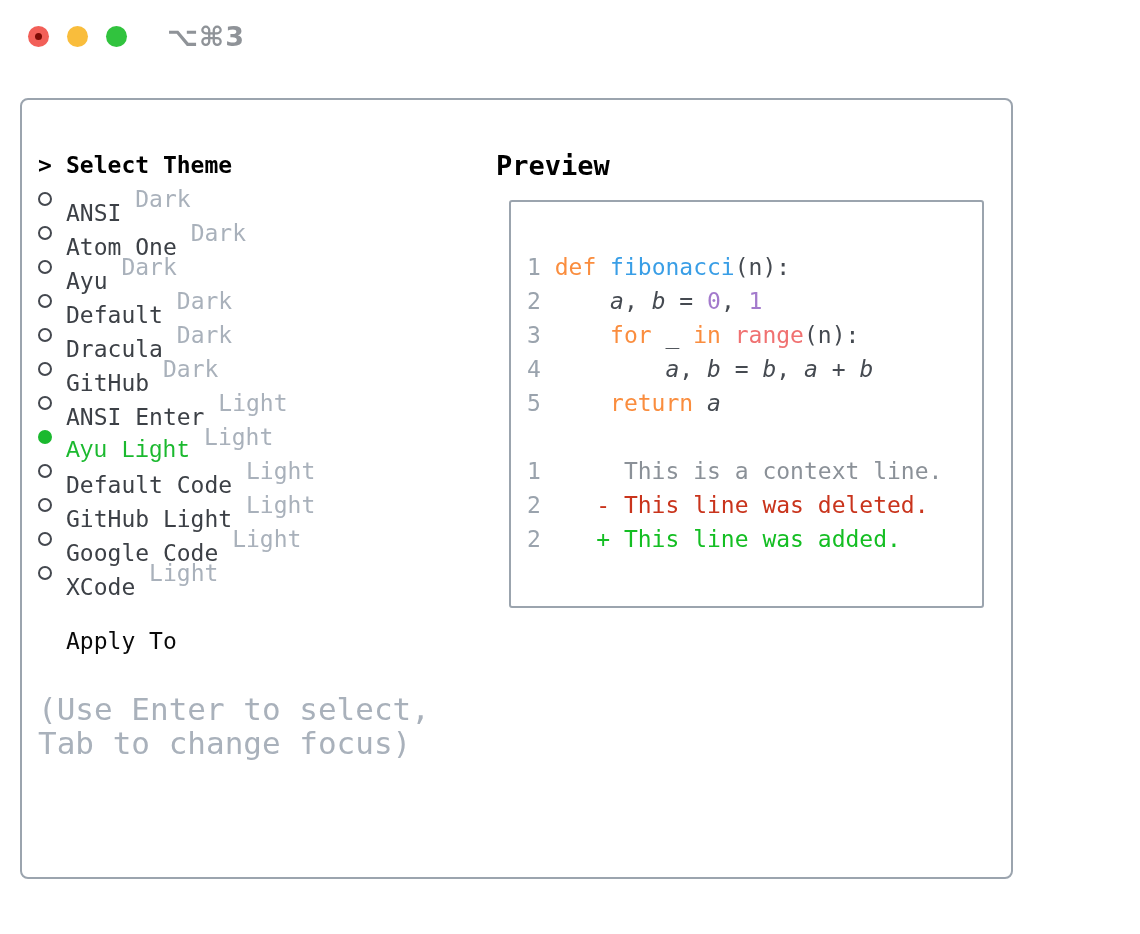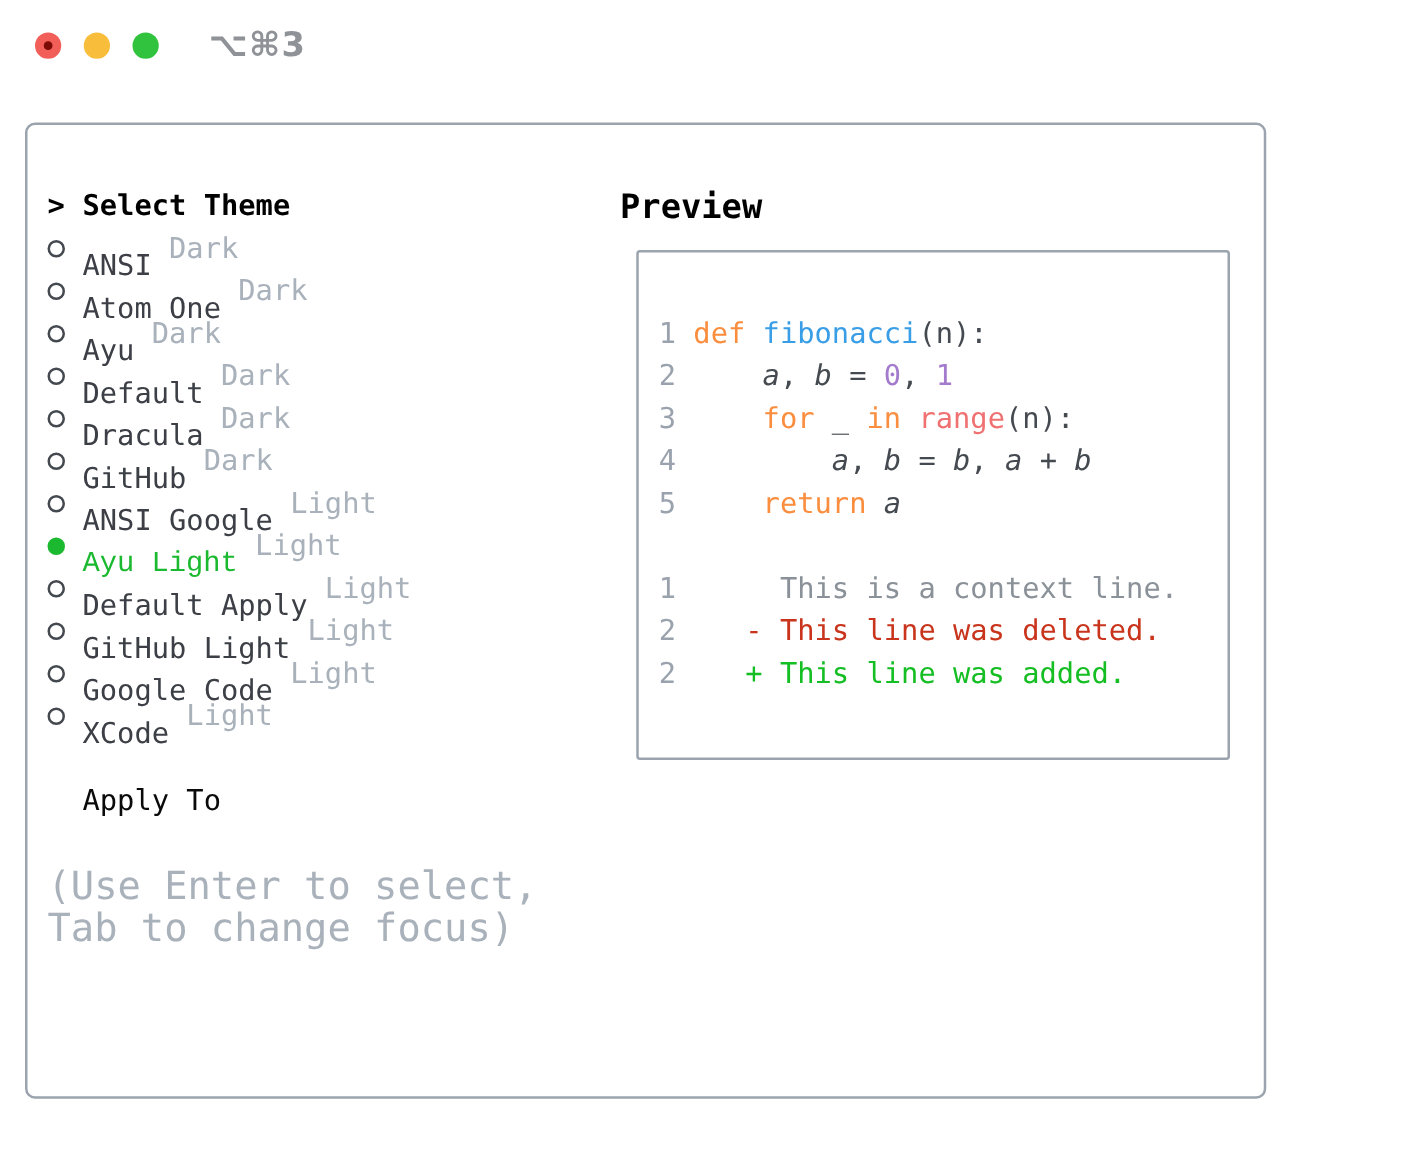--- a/index.html
+++ b/index.html
@@ -78,23 +78,23 @@
         <span class="marker"><span class="cursor">&gt;</span></span>
         <span class="hdr">Select Theme</span>
       </div>
       <div id="theme-list">
           <div class="row"><span class="marker"><span class="circle"></span></span><span class="item-name">ANSI</span><span class="item-tag"> Dark</span></div>
           <div class="row"><span class="marker"><span class="circle"></span></span><span class="item-name">Atom One</span><span class="item-tag"> Dark</span></div>
           <div class="row"><span class="marker"><span class="circle"></span></span><span class="item-name">Ayu</span><span class="item-tag"> Dark</span></div>
           <div class="row"><span class="marker"><span class="circle"></span></span><span class="item-name">Default</span><span class="item-tag"> Dark</span></div>
           <div class="row"><span class="marker"><span class="circle"></span></span><span class="item-name">Dracula</span><span class="item-tag"> Dark</span></div>
           <div class="row"><span class="marker"><span class="circle"></span></span><span class="item-name">GitHub</span><span class="item-tag"> Dark</span></div>
-          <div class="row"><span class="marker"><span class="circle"></span></span><span class="item-name">ANSI Google</span><span class="item-tag"> Light</span></div>
+          <div class="row"><span class="marker"><span class="circle"></span></span><span class="item-name">ANSI Enter</span><span class="item-tag"> Light</span></div>
           <div class="row"><span class="marker"><span class="circle sel"></span></span><span class="item-name sel">Ayu Light</span><span class="item-tag"> Light</span></div>
-          <div class="row"><span class="marker"><span class="circle"></span></span><span class="item-name">Default Apply</span><span class="item-tag"> Light</span></div>
+          <div class="row"><span class="marker"><span class="circle"></span></span><span class="item-name">Default Code</span><span class="item-tag"> Light</span></div>
           <div class="row"><span class="marker"><span class="circle"></span></span><span class="item-name">GitHub Light</span><span class="item-tag"> Light</span></div>
           <div class="row"><span class="marker"><span class="circle"></span></span><span class="item-name">Google Code</span><span class="item-tag"> Light</span></div>
           <div class="row"><span class="marker"><span class="circle"></span></span><span class="item-name">XCode</span><span class="item-tag"> Light</span></div>
         </div>
       <div class="spacer"></div>
       <div class="row">
         <span class="marker"></span>
         <span class="plain-hdr">Apply To</span>
       </div>
       <div class="spacer"></div>

